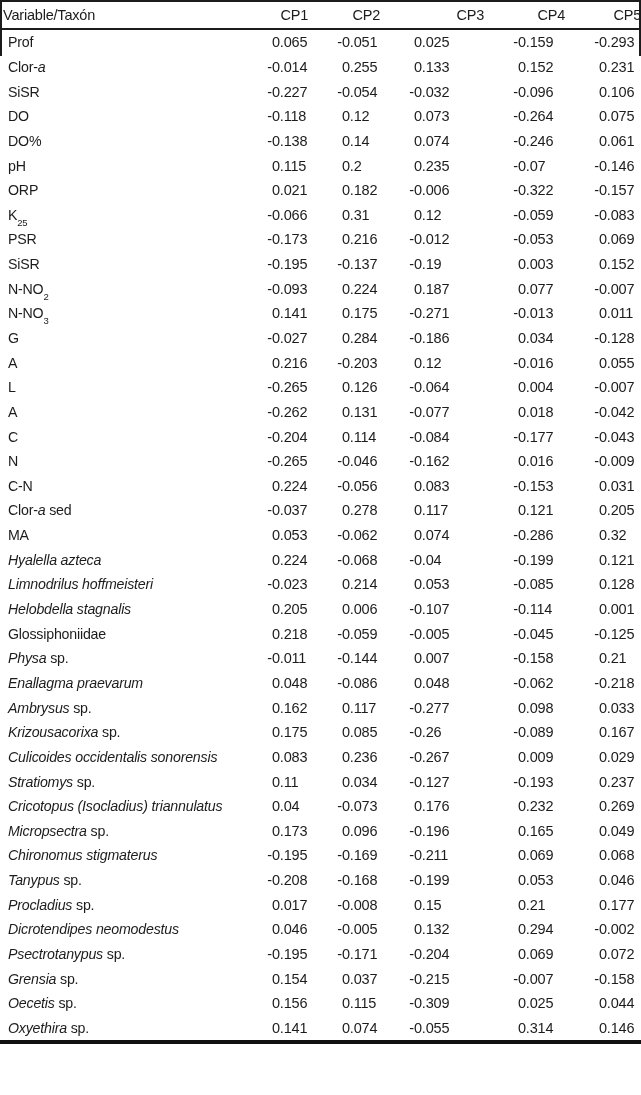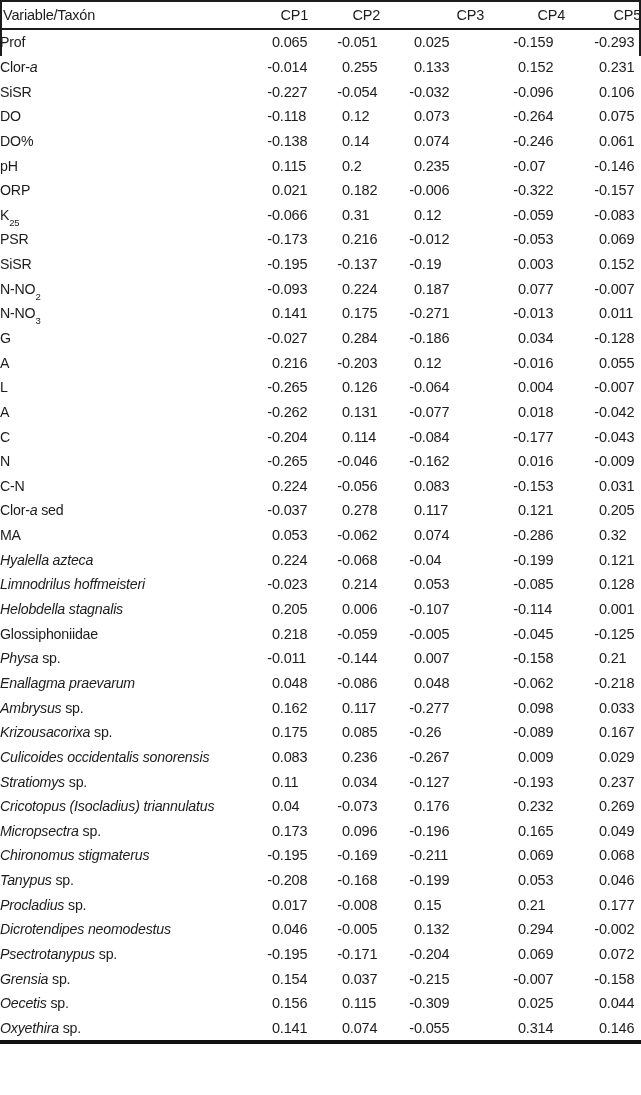--- a/index.html
+++ b/index.html
@@ -64,21 +64,21 @@
 
   tbody td {
     height: 24.65px;
     padding: 0;
     vertical-align: middle;
     font-size: 14.2px;
     white-space: nowrap;
   }
   td.lbl {
     text-align: left;
-    padding-left: 0;
+    padding-left: 8px;
     overflow: hidden;
   }
   td.num {
     text-align: left;
     padding-left: 34px;
     font-size: 14.5px;
   }
   .val {
     position: relative;
     display: inline-block;

